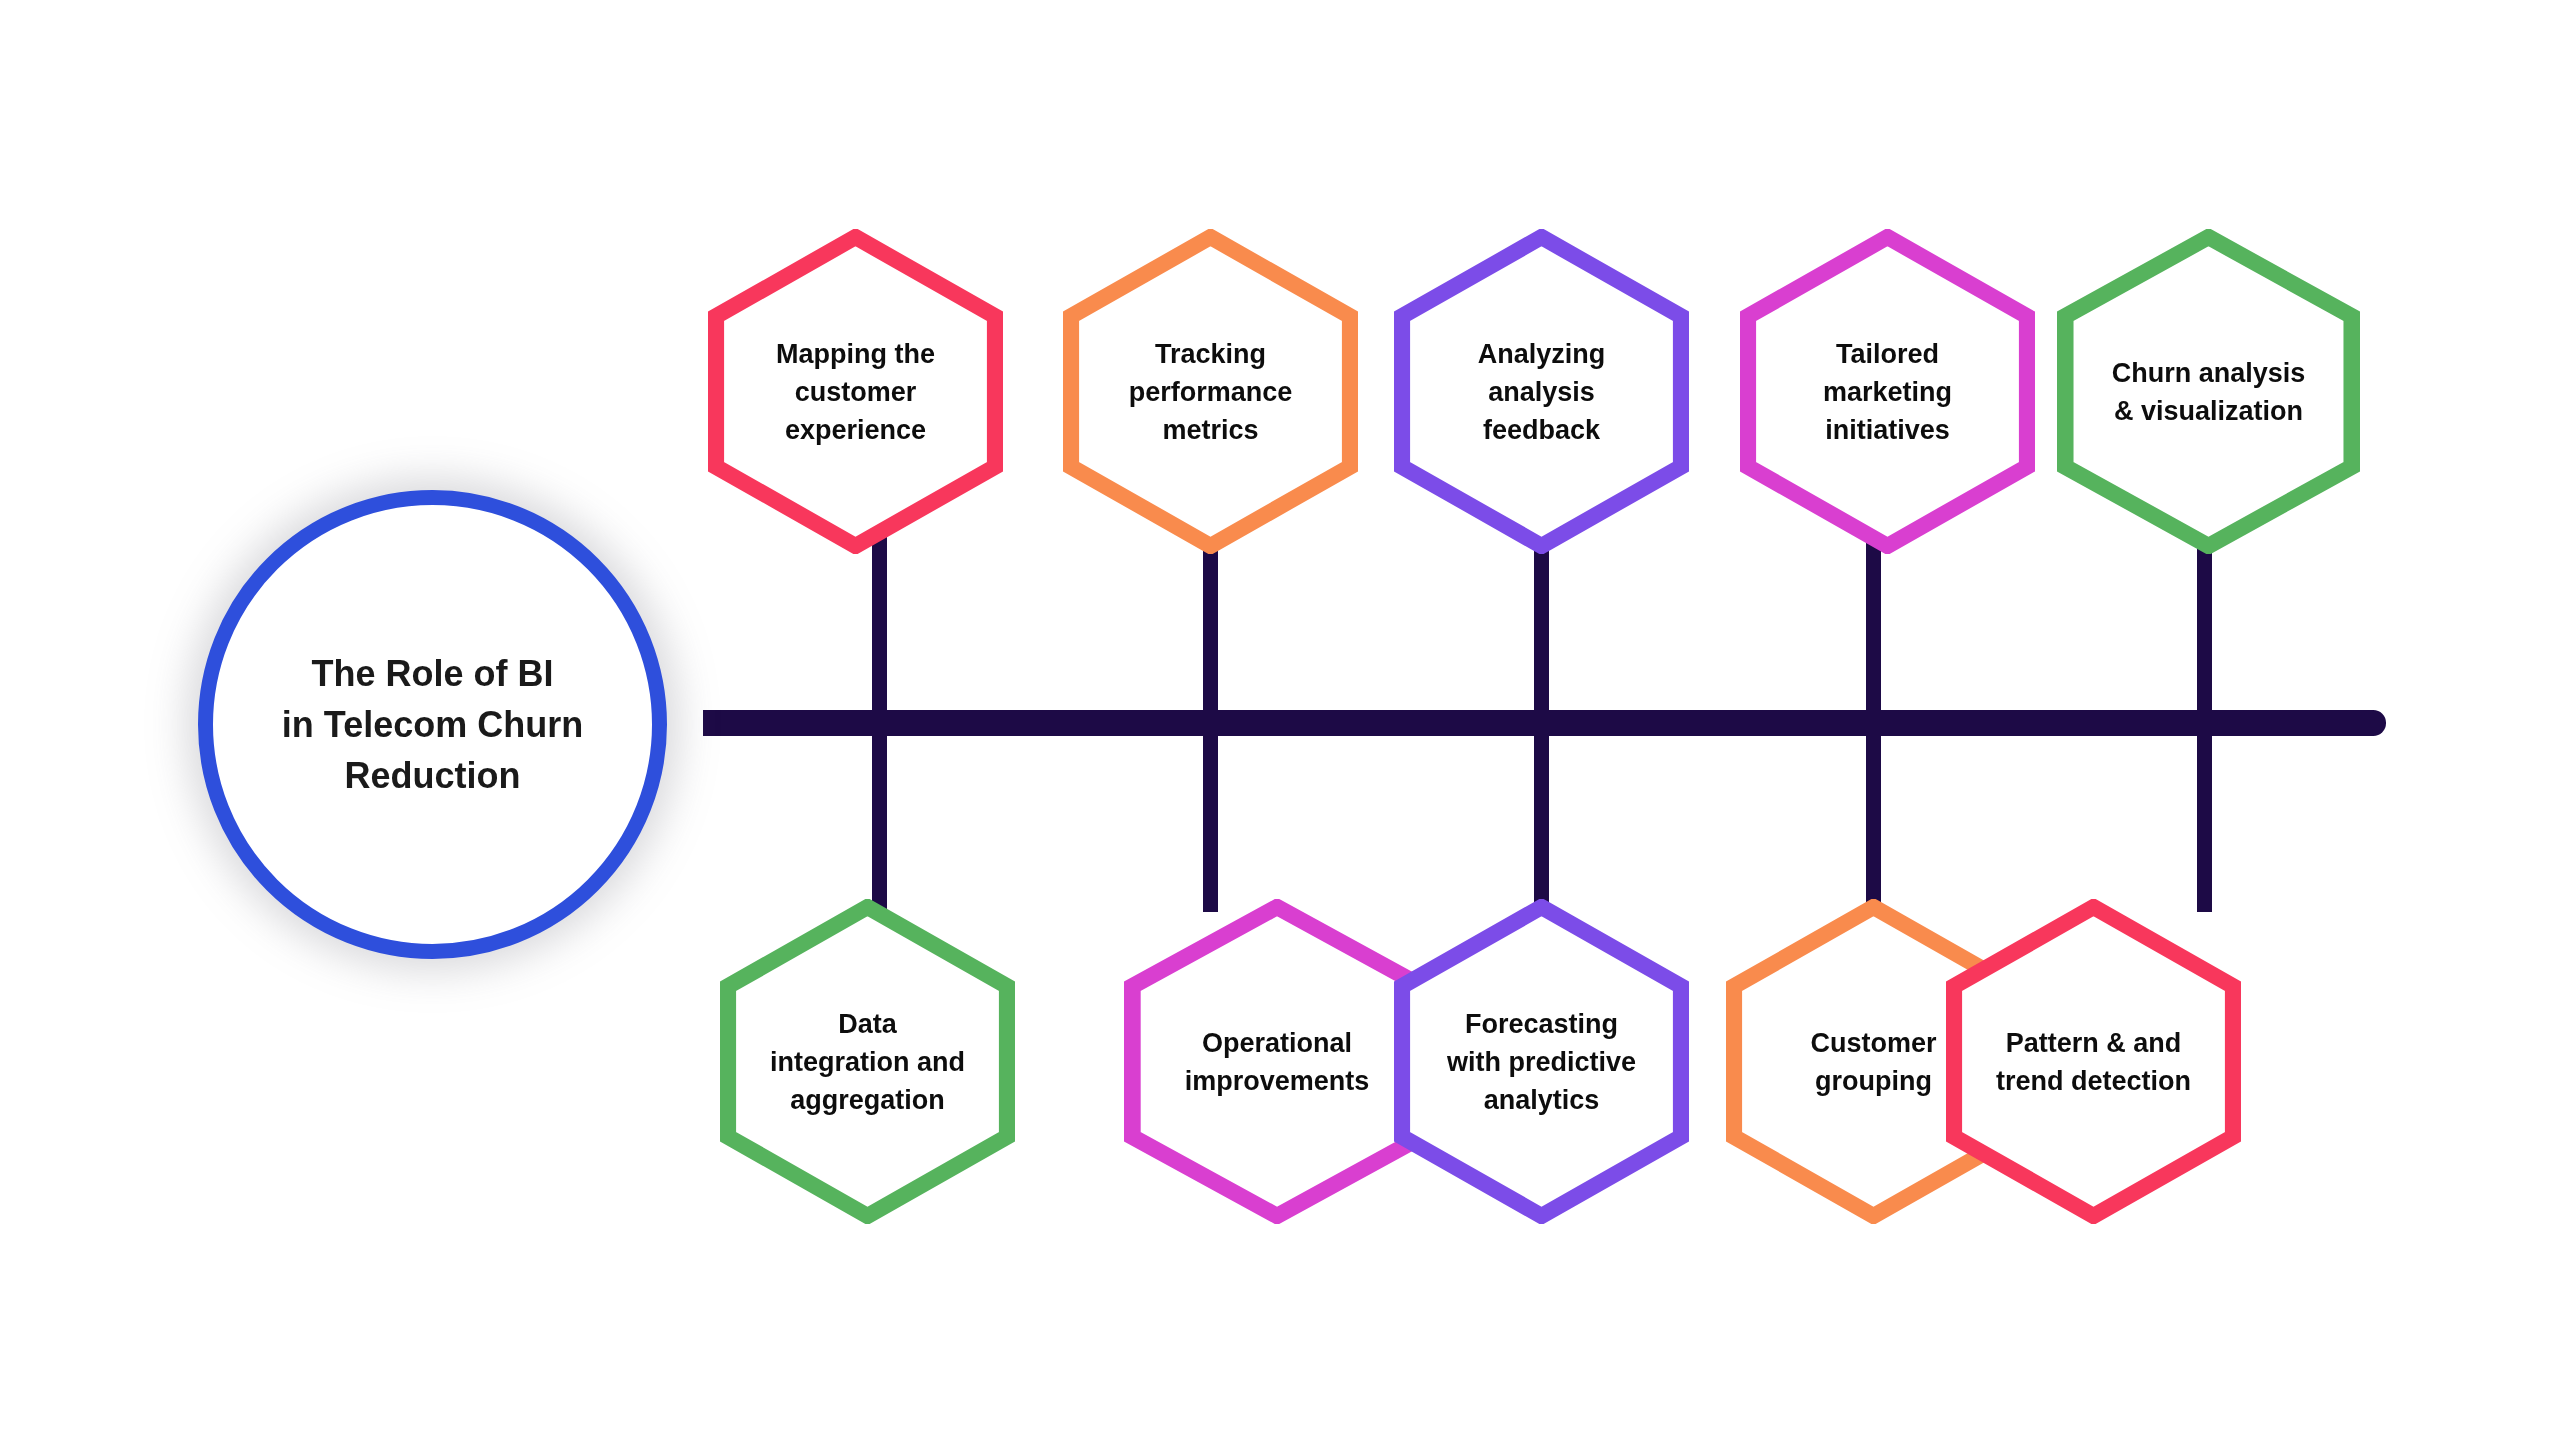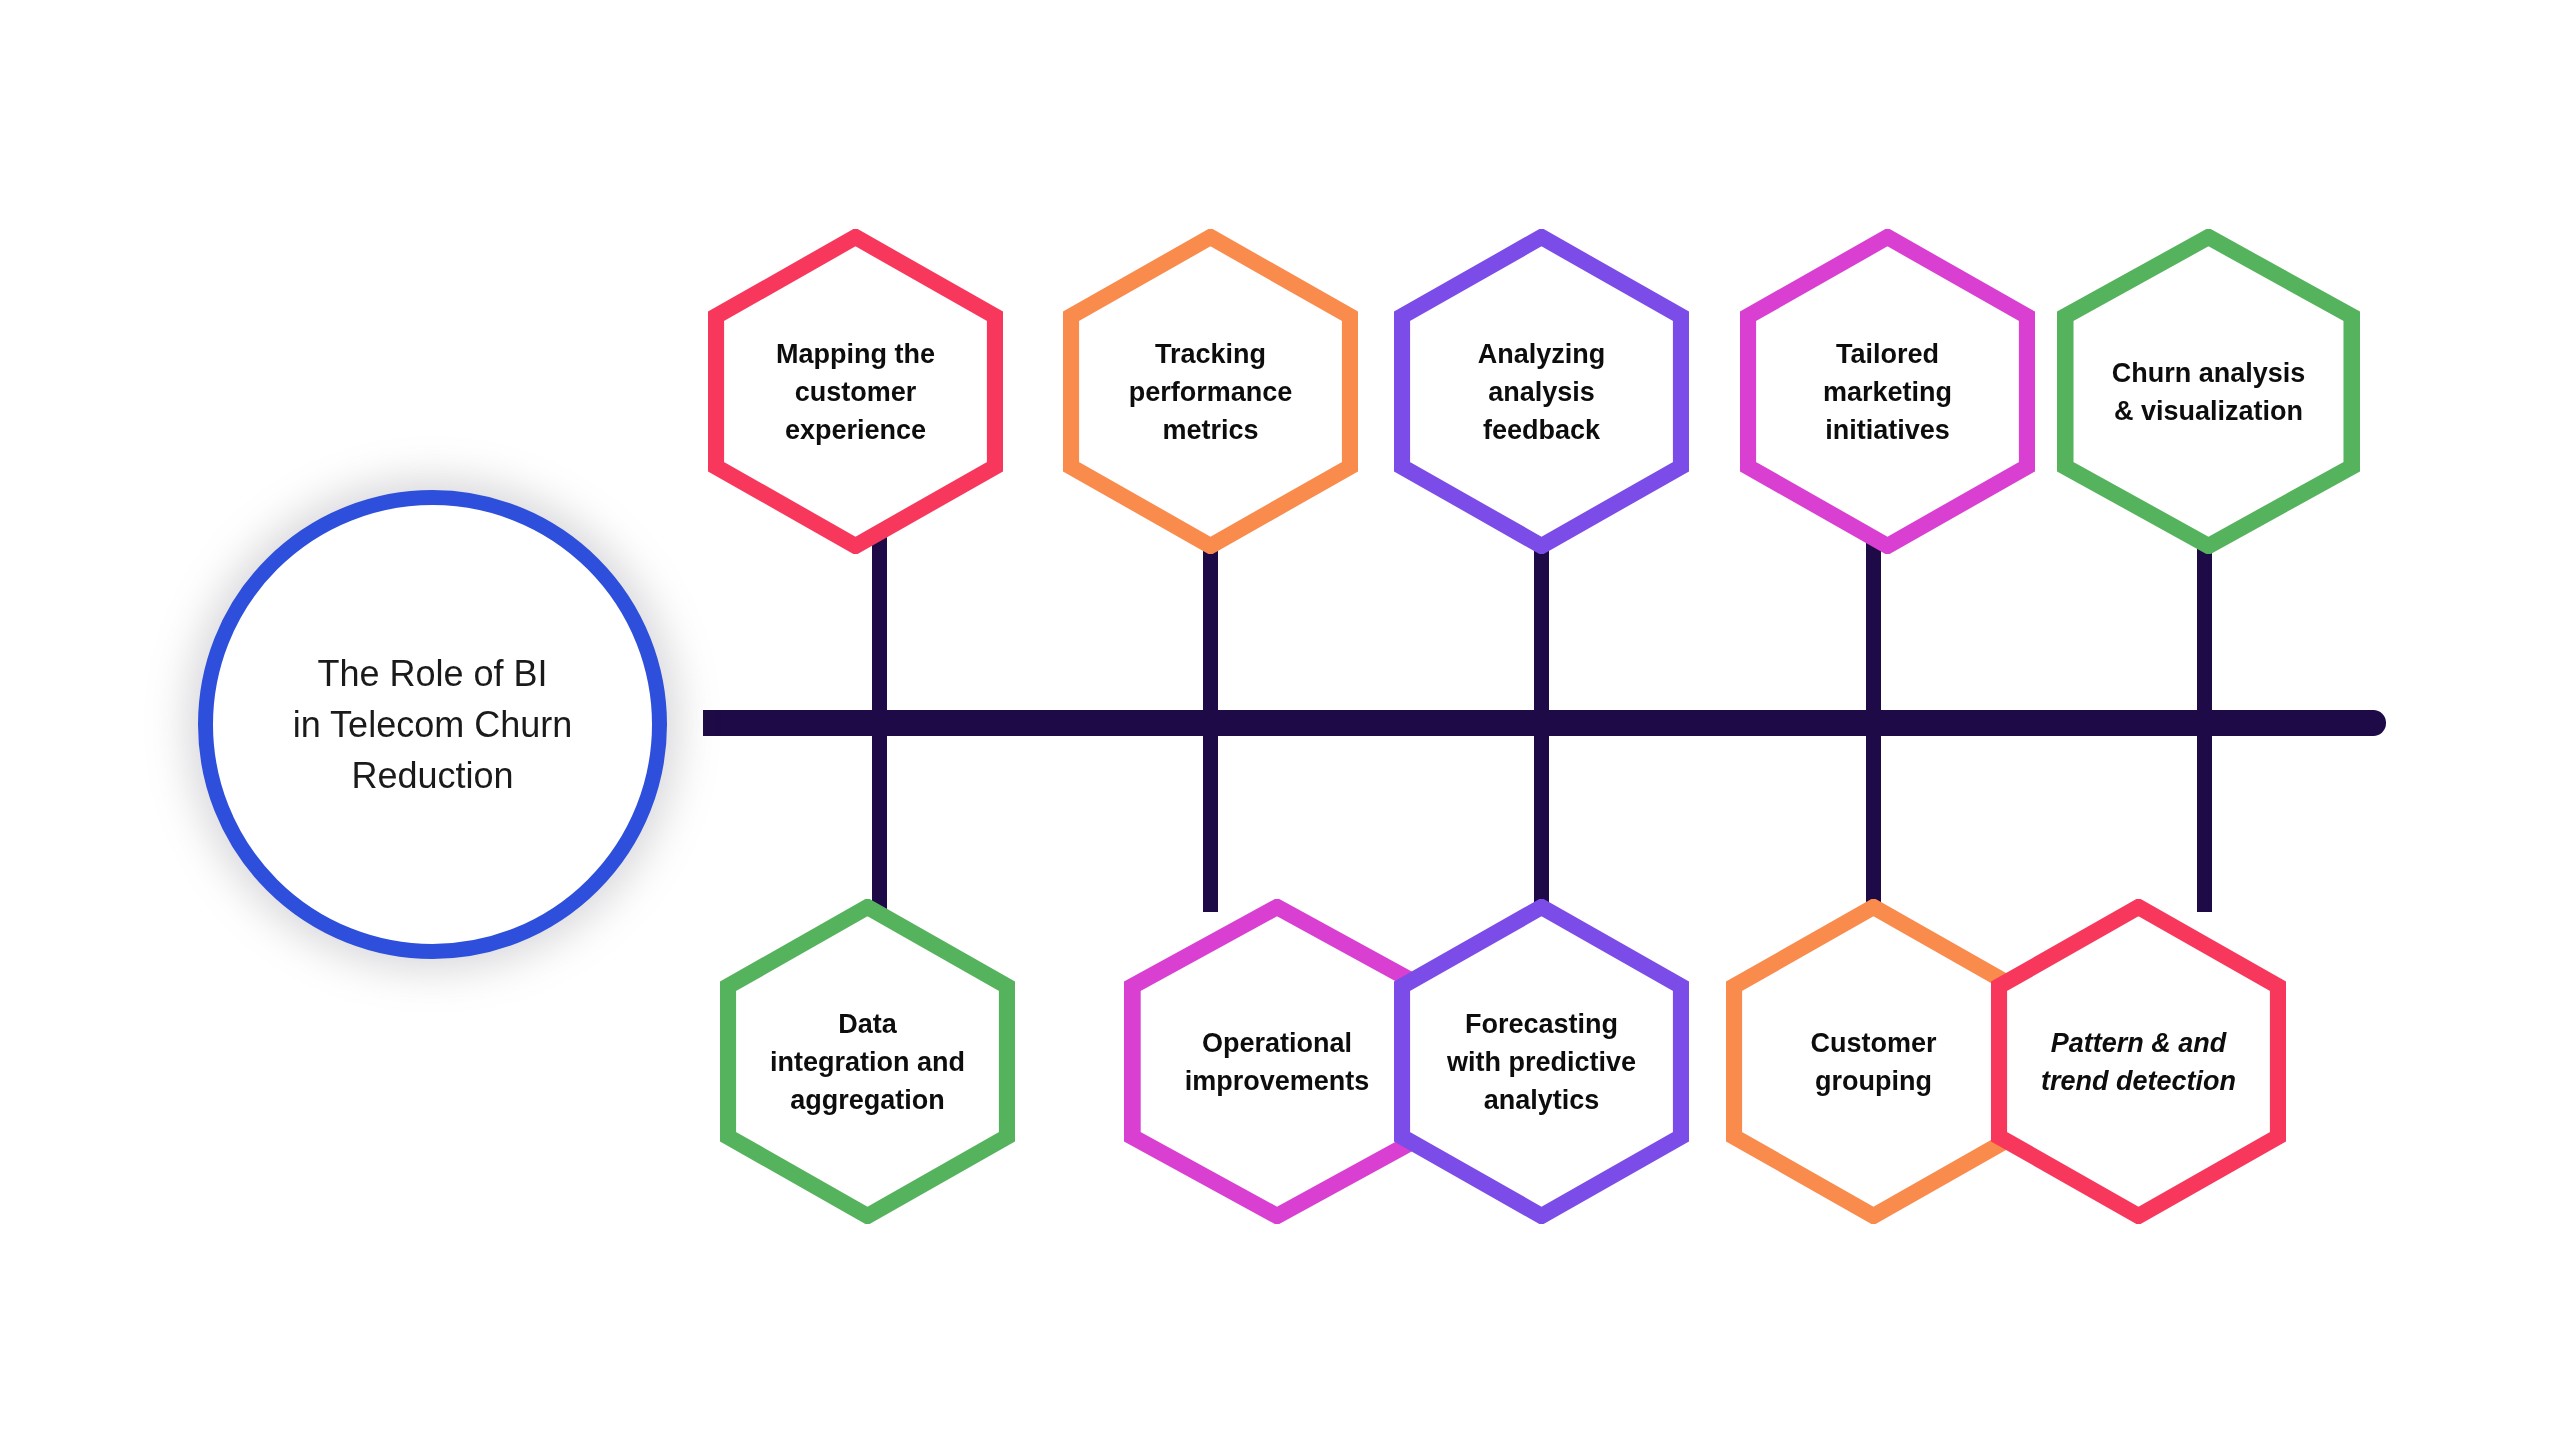--- a/index.html
+++ b/index.html
@@ -58,21 +58,21 @@
     align-items: center;
     justify-content: center;
     z-index: 3;
     box-shadow: 0 0 40px 12px rgba(120,120,130,0.28);
   }
   .hub-label {
     font-size: 36px;
     line-height: 1.42;
     color: #1a1a1a;
     text-align: center;
-    font-weight: 400;
+    font-weight: 700;
     white-space: pre-line;
     padding: 0 27px;
   }
 
   
   .hex {
     position: absolute;
     width: 295px;
     height: 325px;
     z-index: 4;
@@ -189,21 +189,21 @@
 with predictive
 analytics</div>
       </div>
       <div class="hex row-bottom" style="left: 1726px;">
         <svg viewBox="0 0 440 484" preserveAspectRatio="none" aria-hidden="true">
           <polygon points="220,12 428,130 428,354 220,472 12,354 12,130" fill="#ffffff" stroke="#f98b4d" stroke-width="24" stroke-linejoin="miter"></polygon>
         </svg>
         <div class="hex-label">Customer
 grouping</div>
       </div>
-      <div class="hex row-bottom" style="left: 1991px; font-style: italic;">
+      <div class="hex row-bottom" style="left: 1946px;">
         <svg viewBox="0 0 440 484" preserveAspectRatio="none" aria-hidden="true">
           <polygon points="220,12 428,130 428,354 220,472 12,354 12,130" fill="#ffffff" stroke="#f8375c" stroke-width="24" stroke-linejoin="miter"></polygon>
         </svg>
         <div class="hex-label">Pattern &amp; and
 trend detection</div>
       </div>
     </div>
 
 </div>
 

